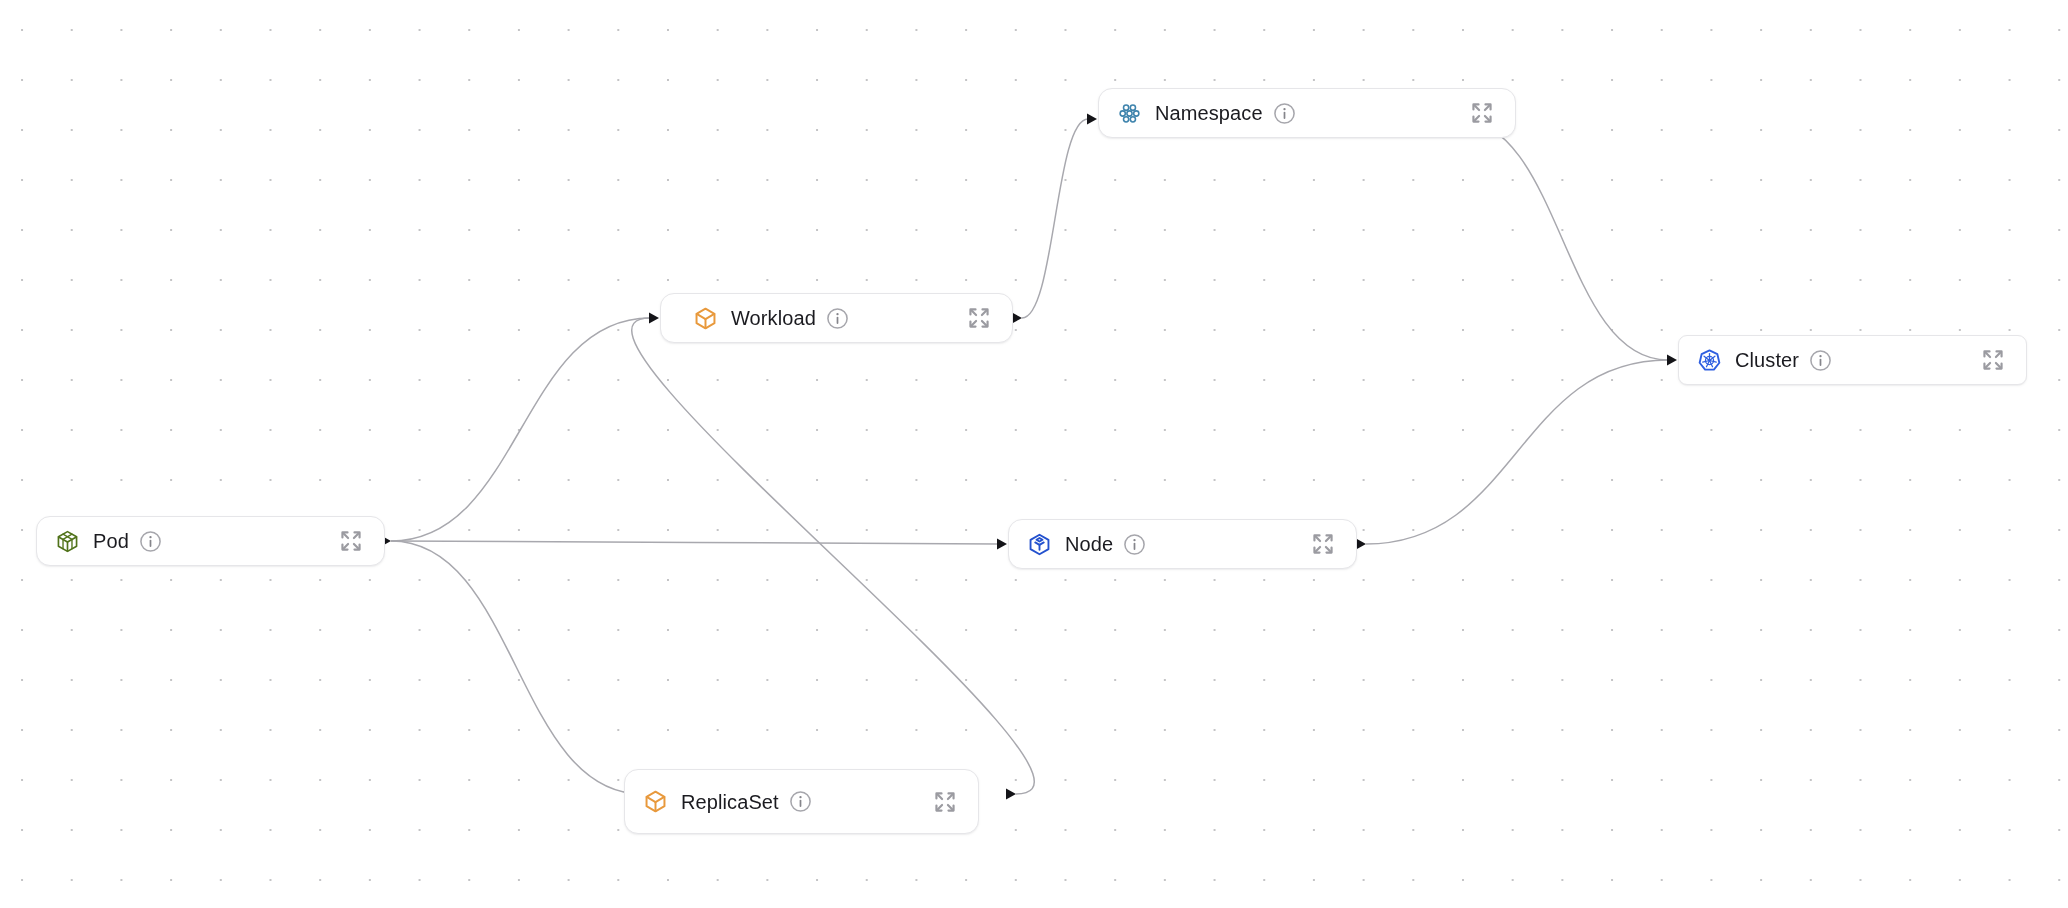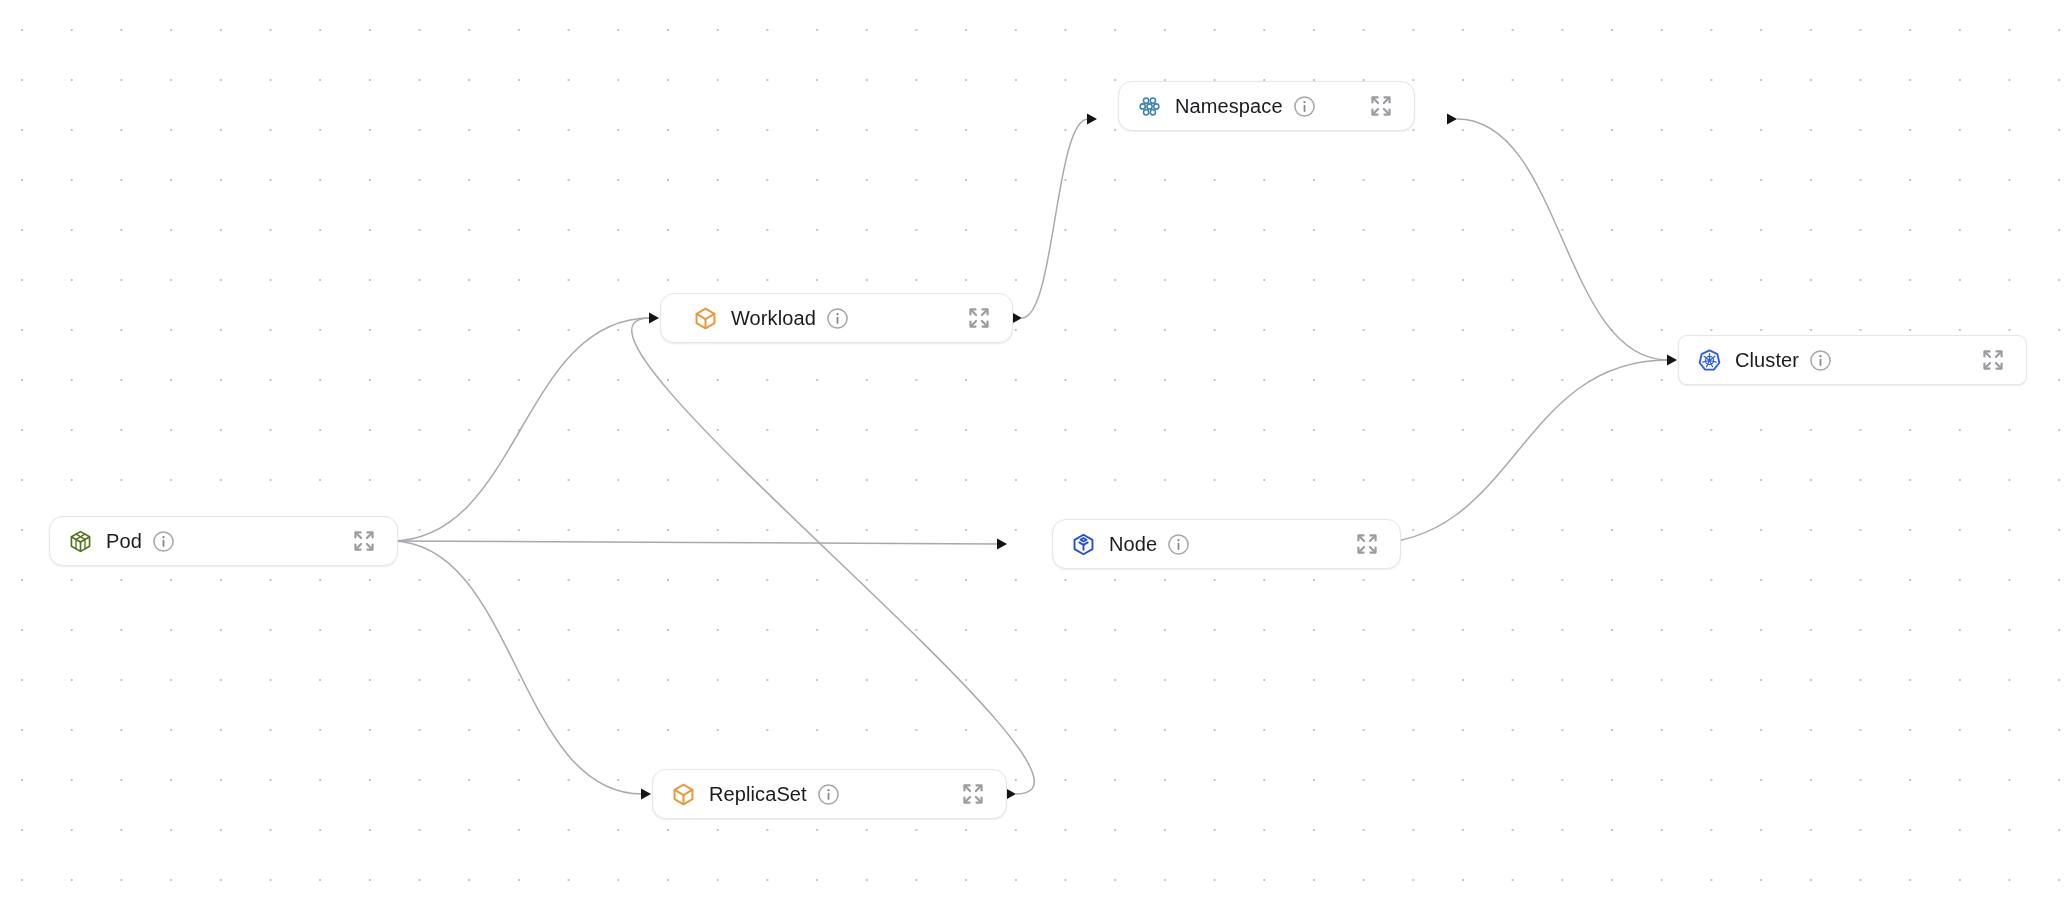--- a/index.html
+++ b/index.html
@@ -93,21 +93,21 @@
       <polygon points="1012,312.5 1012,323.5 1022,318" fill="#141418"></polygon>
       <polygon points="649,312.5 649,323.5 659,318" fill="#141418"></polygon>
       <polygon points="1447,113.5 1447,124.5 1457,119" fill="#141418"></polygon>
       <polygon points="1087,113.5 1087,124.5 1097,119" fill="#141418"></polygon>
       <polygon points="1356,538.5 1356,549.5 1366,544" fill="#141418"></polygon>
       <polygon points="997,538.5 997,549.5 1007,544" fill="#141418"></polygon>
       <polygon points="1006,788.5 1006,799.5 1016,794" fill="#141418"></polygon>
       <polygon points="641,788.5 641,799.5 651,794" fill="#141418"></polygon>
       <polygon points="1667,354.5 1667,365.5 1677,360" fill="#141418"></polygon>
     </svg>
-<div class="node" style="left: 49px; top: 516px; width: 349px; height: 50px;">
+<div class="node" style="left: 36px; top: 516px; width: 349px; height: 50px;">
       <span class="type-icon">
         <svg xmlns="http://www.w3.org/2000/svg" viewBox="0 0 24 24" fill="none" stroke-linecap="round" stroke-linejoin="round">
           <g stroke="#51731b" stroke-width="1.6">
             <path d="M12 2.5 20.7 7.5 V16.5 L12 21.5 3.3 16.5 V7.5 Z"></path>
             <path d="M3.5 7.6 12 12.5 20.5 7.6"></path>
             <path d="M12 12.5 V21.3"></path>
           </g>
           <g stroke="#51731b" stroke-width="1.3">
             <path d="M7.7 5 16.3 10 V18.9"></path>
             <path d="M16.3 5 7.7 10 V18.9"></path>
@@ -159,21 +159,21 @@
           <path d="M4.7 4.7 9.3 9.3"></path>
           <path d="M15.2 4.1 H19.9 V8.8"></path>
           <path d="M19.3 4.7 14.7 9.3"></path>
           <path d="M19.9 15.2 V19.9 H15.2"></path>
           <path d="M19.3 19.3 14.7 14.7"></path>
           <path d="M8.8 19.9 H4.1 V15.2"></path>
           <path d="M4.7 19.3 9.3 14.7"></path>
         </svg>
       </span>
     </div>
-    <div class="node" style="left: 1098px; top: 81px; width: 297px; height: 50px; margin-left: 20px;">
+    <div class="node" style="left: 1098px; top: 88px; width: 418px; height: 50px;">
       <span class="type-icon">
         <svg xmlns="http://www.w3.org/2000/svg" viewBox="0 0 24 24" fill="none" stroke-linecap="round" stroke-linejoin="round">
           <g stroke="#3f84ad" stroke-width="1.5">
             <circle cx="12" cy="12" r="2.5"></circle>
             <circle cx="18.5" cy="12" r="2.5"></circle>
             <circle cx="5.5" cy="12" r="2.5"></circle>
             <circle cx="15.25" cy="6.4" r="2.5"></circle>
             <circle cx="8.75" cy="6.4" r="2.5"></circle>
             <circle cx="15.25" cy="17.6" r="2.5"></circle>
             <circle cx="8.75" cy="17.6" r="2.5"></circle>
@@ -194,21 +194,21 @@
           <path d="M4.7 4.7 9.3 9.3"></path>
           <path d="M15.2 4.1 H19.9 V8.8"></path>
           <path d="M19.3 4.7 14.7 9.3"></path>
           <path d="M19.9 15.2 V19.9 H15.2"></path>
           <path d="M19.3 19.3 14.7 14.7"></path>
           <path d="M8.8 19.9 H4.1 V15.2"></path>
           <path d="M4.7 19.3 9.3 14.7"></path>
         </svg>
       </span>
     </div>
-    <div class="node" style="left: 1008px; top: 519px; width: 349px; height: 50px; margin-left: 44px;">
+    <div class="node" style="left: 1008px; top: 519px; width: 349px; height: 50px;">
       <span class="type-icon">
         <svg xmlns="http://www.w3.org/2000/svg" viewBox="0 0 24 24" fill="none" stroke-linecap="round" stroke-linejoin="round">
           <g stroke="#2351ce" stroke-width="1.8">
             <path d="M12 2.6 20.6 7.5 V16.5 L12 21.4 3.4 16.5 V7.5 Z"></path>
             <path d="M12 5.7 14.9 7.4 12 9.1 9.1 7.4 Z"></path>
             <path d="M7.9 10 12 12.4 16.1 10"></path>
             <path d="M12 12.4 V17"></path>
           </g>
         </svg>
       </span>
@@ -226,21 +226,21 @@
           <path d="M4.7 4.7 9.3 9.3"></path>
           <path d="M15.2 4.1 H19.9 V8.8"></path>
           <path d="M19.3 4.7 14.7 9.3"></path>
           <path d="M19.9 15.2 V19.9 H15.2"></path>
           <path d="M19.3 19.3 14.7 14.7"></path>
           <path d="M8.8 19.9 H4.1 V15.2"></path>
           <path d="M4.7 19.3 9.3 14.7"></path>
         </svg>
       </span>
     </div>
-    <div class="node" style="left: 652px; top: 769px; width: 355px; height: 50px; justify-content: center;">
+    <div class="node" style="left: 624px; top: 769px; width: 355px; height: 65px; justify-content: center;">
       <span class="type-icon">
         <svg xmlns="http://www.w3.org/2000/svg" viewBox="0 0 24 24" fill="none" stroke-linecap="round" stroke-linejoin="round">
           <g stroke="#e8993c" stroke-width="1.9">
             <path d="M12 2.6 20.6 7.5 V16.5 L12 21.4 3.4 16.5 V7.5 Z"></path>
             <path d="M3.6 7.6 12 12.5 20.4 7.6"></path>
             <path d="M12 21.2 V12.5"></path>
           </g>
         </svg>
       </span>
       <span class="label">ReplicaSet</span>

